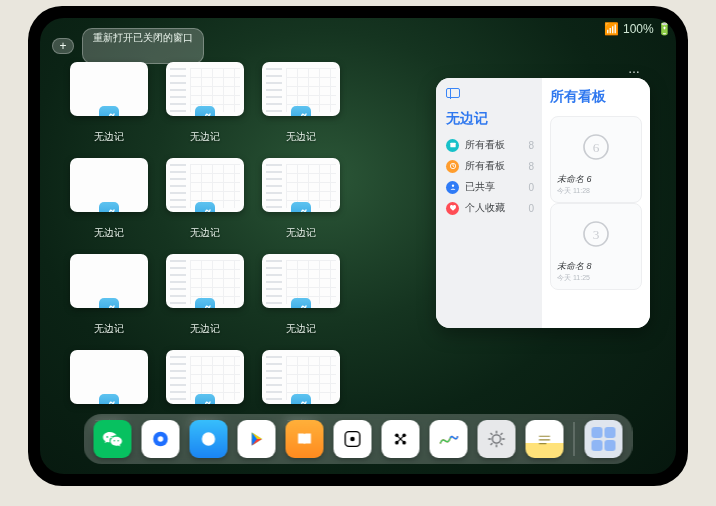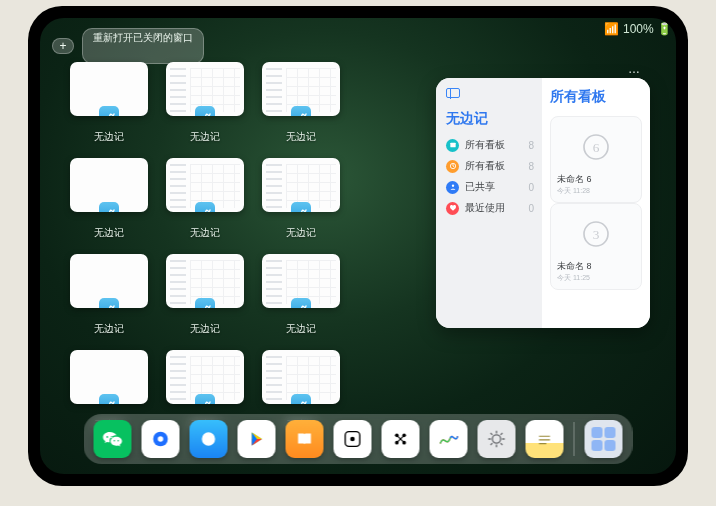--- a/index.html
+++ b/index.html
@@ -91,21 +91,21 @@
   .pv-item { display:flex; align-items:center; gap:6px; font-size:10px; color:#434649; }
   .pv-item .cnt { margin-left:auto; color:#b6bbc1; }
   .pv-ic { width:13px; height:13px; border-radius:50%; display:flex; align-items:center; justify-content:center; }
   .pv-ic.teal { background:#17c1c9; } .pv-ic.orange{background:#ff9d2e;} .pv-ic.blue{background:#2f7bf6;} .pv-ic.red{background:#ff4d55;}
   .pv-ic svg{ width:8px;height:8px; }
   .pv-right { flex:1; background:#fff; padding:10px 8px; display:flex; flex-direction:column; gap:10px; }
   .pv-right-title { color:#2f78ef; font-weight:700; font-size:14px; }
   .board { background:#fafbfc; border:1px solid #edeef0; border-radius:8px; padding:6px; }
   .board-canvas { width:100%; height:48px; display:flex; align-items:center; justify-content:center; }
   .board-canvas svg { width:40px; height:40px; }
-  .board-name { font-size:9px; color:#3b3e41; margin-top:2px; }
+  .board-name { font-size:9px; color:#3b3e41; margin-top:2px;font-style:italic; }
   .board-sub { font-size:7px; color:#b7bcc2; }
   
   .dock {
     position: absolute; left: 50%; transform: translateX(-50%);
     bottom: 10px; height: 50px; padding: 6px 10px;
     background: rgba(255,255,255,.22); backdrop-filter: blur(6px);
     border-radius: 18px; display:flex; align-items:center; gap:10px;
   }
   .dock .sep { width:1px; height:34px; background: rgba(255,255,255,.35); }
   .dk { width:38px; height:38px; border-radius:9px; display:flex; align-items:center; justify-content:center; box-shadow: 0 2px 4px rgba(0,0,0,.25); }
@@ -295,21 +295,21 @@
                 </span>
                 <span>已共享</span>
                 <span class="cnt">0</span>
               </div>
               <div class="pv-item">
                 <span class="pv-ic red">
                   <svg viewBox="0 0 24 24">
                     <path d="M12 20 C6 15 3 12 3 8a5 5 0 019-3 5 5 0 019 3c0 4-3 7-9 12z" fill="#fff"></path>
                   </svg>
                 </span>
-                <span>最近使用</span>
+                <span>个人收藏</span>
                 <span class="cnt">0</span>
               </div>
             </div>
         </div>
         <div class="pv-right">
           <div class="pv-right-title">所有看板</div>
           <div id="boards">
               <div class="board">
                 <div class="board-canvas">
                   <svg viewBox="0 0 60 60">

